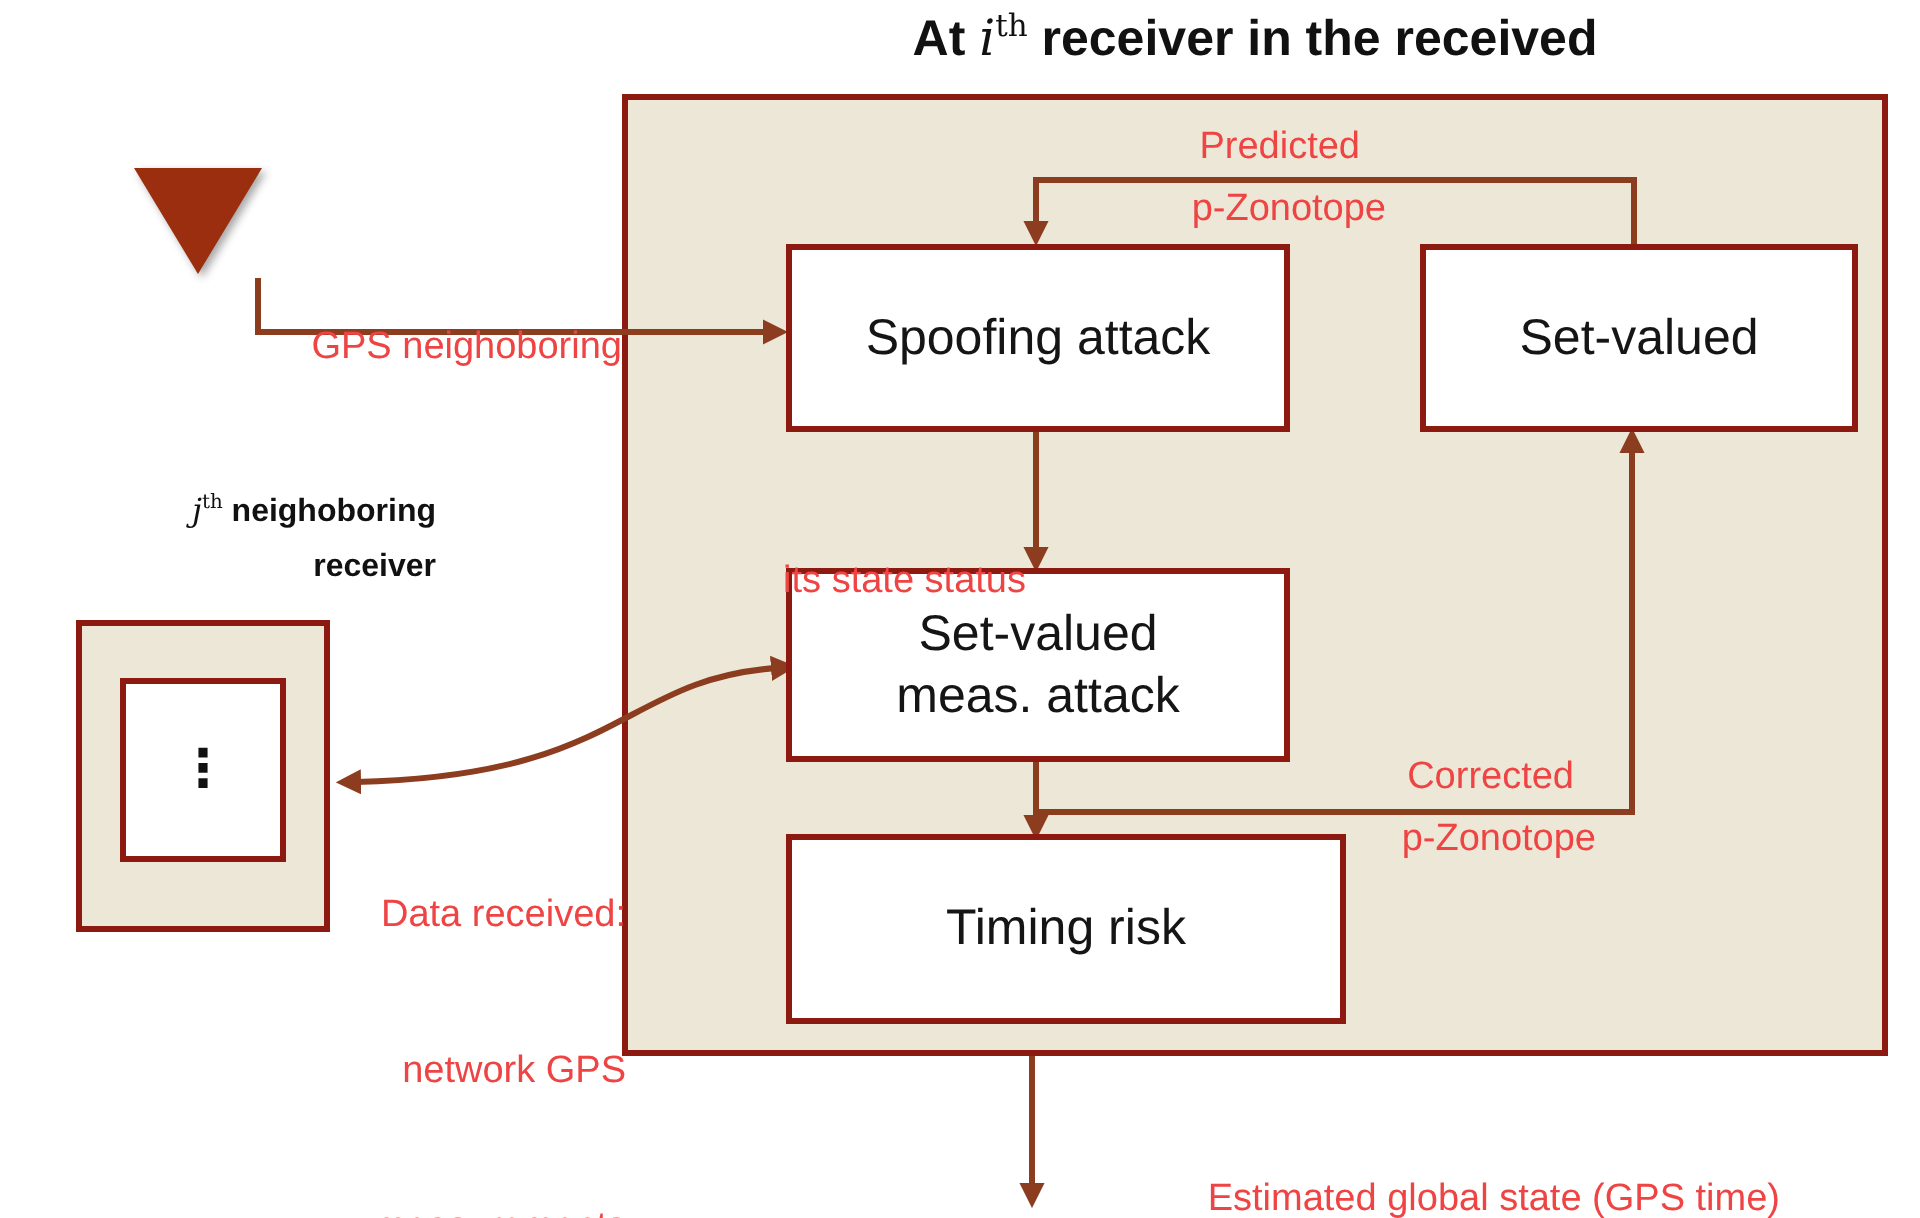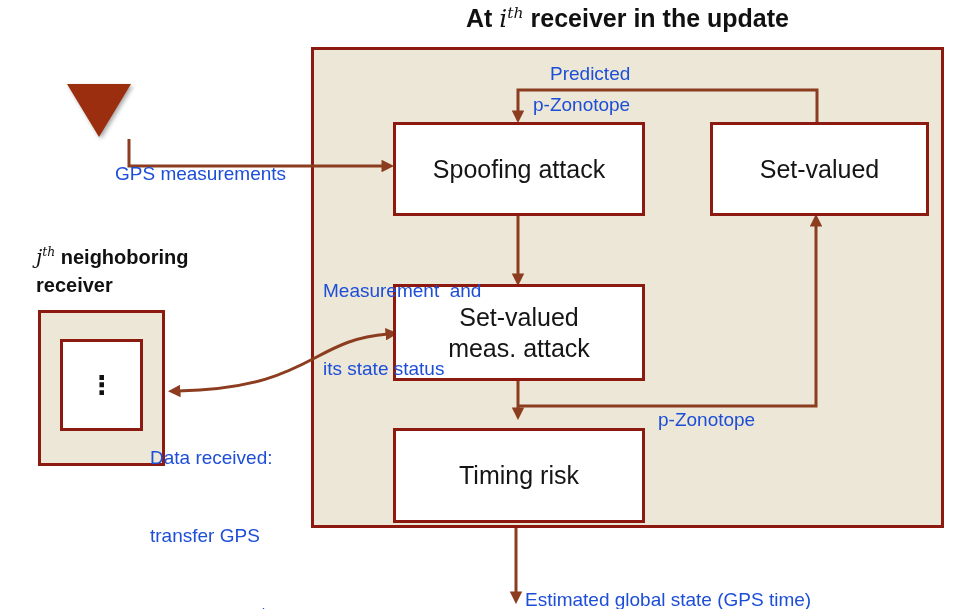--- a/index.html
+++ b/index.html
@@ -15,44 +15,44 @@
     position:absolute; box-sizing:border-box;
     background:var(--panel_bg); border:3px solid var(--border);
   }
   .node {
     position:absolute; box-sizing:border-box; background:#ffffff;
     border:3px solid var(--border);
     display:flex; flex-direction:column; align-items:center; justify-content:center;
     font-size:25px; line-height:1.22; text-align:center; color:#151515;
   }
   .lbl {
-    position:absolute; text-align:left; font-size:19px; line-height:26px;
-    color:#1d4ed8; white-space:pre;
+    position:absolute; text-align:right; font-size:19px; line-height:26px;
+    color:#ef4444; white-space:pre;
   }
   .mvar { font-family:"DejaVu Serif", serif; font-style:italic; font-weight:normal; }
-  .msup { font-family:"DejaVu Serif", serif; font-style:italic; font-weight:normal;
+  .msup { font-family:"DejaVu Serif", serif; font-weight:normal;
           font-size:0.62em; vertical-align:super; }
-  .nb-title { position:absolute; left:0px; top:238px; width:218px; text-align:left;
-              font-size:20px; font-weight:bold; line-height:28px;margin-left:36px; }
+  .nb-title { position:absolute; left:0px; top:238px; width:218px; text-align:right;
+              font-size:16px; font-weight:bold; line-height:28px; }
   .ellipsis {
     font-family:"DejaVu Sans", sans-serif; font-weight:bold; font-size:26px;
     color:#111111; line-height:1;
   }
   svg.wires { position:absolute; left:0; top:0; width:960px; height:609px; }
   .arrow { stroke:var(--arrow); stroke-width:3; fill:none; }
   .arrowhead { fill:var(--arrow); }
   .antenna { fill:var(--antenna); }
 </style>
 </head>
 <body>
 
 <div class="canvas">
 
   <div class="title">
-    <span>At </span><span class="mvar">i</span><span class="msup">th</span><span> receiver in the update</span>
+    <span>At </span><span class="mvar">i</span><span class="msup">th</span><span> receiver in the received</span>
   </div>
 
   <div class="panel" style="left:311px; top:47px; width:633px; height:481px;"></div>
 
   <div class="panel" style="left:38px; top:310px; width:127px; height:156px;"></div>
   <div class="node" style="left:60px; top:339px; width:83px; height:92px;">
     <span class="ellipsis">⋮</span>
   </div>
 
   <svg class="wires" viewBox="0 0 960 609">
@@ -85,46 +85,46 @@
 
   <div class="node" style="left:710px; top:122px; width:219px; height:94px;">
     <div>Set-valued</div>
   </div>
 
   <div class="node" style="left:393px; top:284px; width:252px; height:97px;">
     <div>Set-valued</div>
     <div>meas. attack</div>
   </div>
 
-  <div class="node" style="left:393px; top:428px; width:252px; height:95px;">
+  <div class="node" style="left:393px; top:417px; width:280px; height:95px;">
     <div>Timing risk</div>
   </div>
 
   <div class="lbl" style="left:115px; top:109px; width:196px;">
-    <div>GPS measurements</div>
+    <div>GPS neighoboring</div>
   </div>
 
   <div class="lbl" style="left:550px; top:61px; width:130px;">Predicted</div>
   <div class="lbl" style="left:533px; top:92px; width:160px;">p-Zonotope</div>
 
   <div class="lbl" style="left:323px; top:226px; width:190px;">
-    <div>Measurement  and</div>
     <div>its state status</div>
   </div>
 
+  <div class="lbl" style="left:672px; top:376px; width:115px;">Corrected</div>
   <div class="lbl" style="left:658px; top:407px; width:140px;">p-Zonotope</div>
 
   <div class="nb-title">
     <div><span class="mvar">j</span><span class="msup">th</span><span> neighoboring</span></div>
     <div>receiver</div>
   </div>
 
   <div class="lbl" style="left:150px; top:393px; width:163px;">
     <div>Data received:</div>
-    <div>transfer GPS</div>
+    <div>network GPS</div>
     <div>measurements</div>
     
     
   </div>
 
   <div class="lbl" style="left:525px; top:535px; width:365px;">
     <div>Estimated global state (GPS time)</div>
     
   </div>
 

